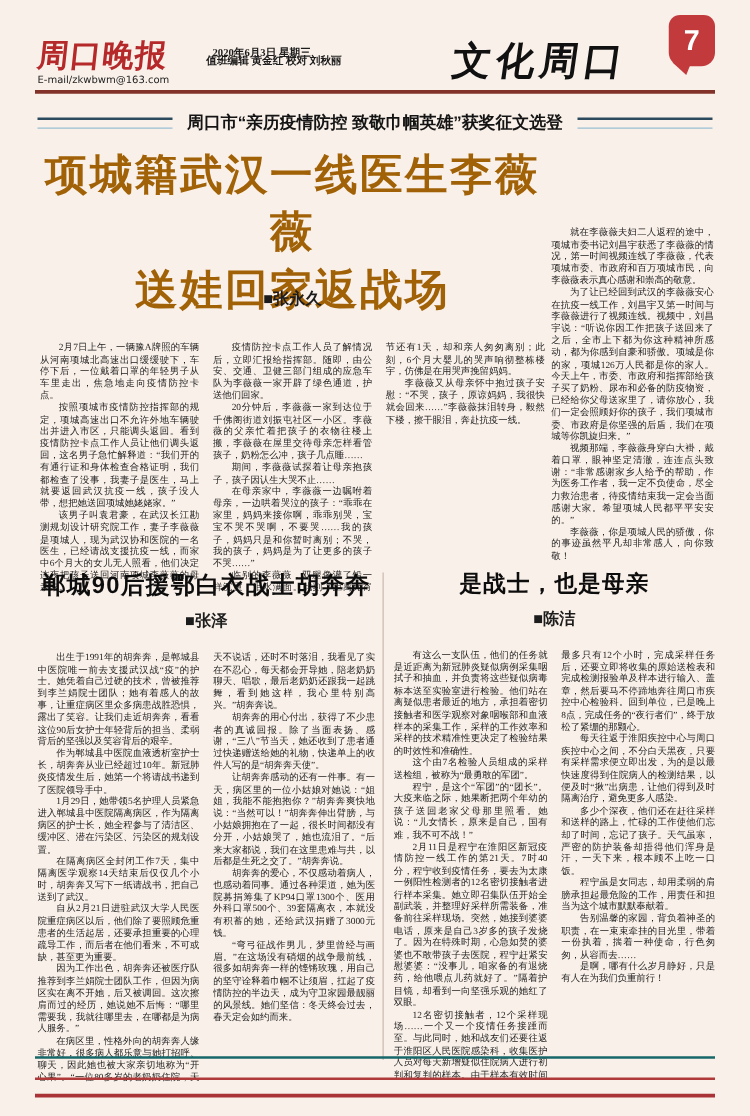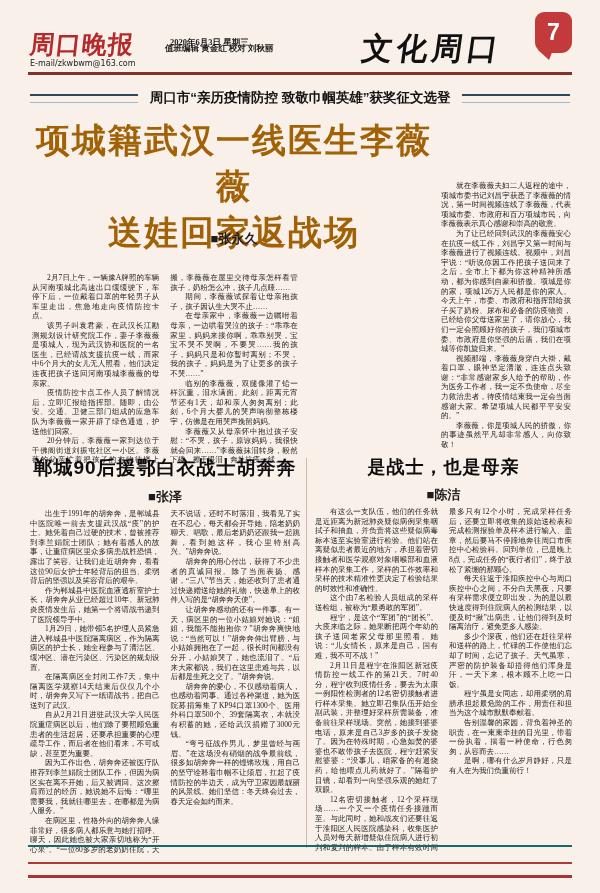--- a/index.html
+++ b/index.html
@@ -39,21 +39,21 @@
   
   .vdivider{position:absolute;left:306px;top:458px;height:390px;width:1px;background:#cbb9ae;}
   .art{position:absolute;top:455px;}
   .art2{left:30px;width:270px;}
   .art3{left:315px;width:257px;}
   .headline2{font-family:"Liberation Sans","DejaVu Sans",sans-serif;font-weight:900;
         text-align:center;letter-spacing:1px;color:#0d0d0d;}
   .art2 .headline2{font-size:19px;}
   .art3 .headline2{font-size:18px;}
   .author2{text-align:center;margin-top:7px;}
-  .body2{margin-top:3px;column-count:2;column-gap:11px;column-fill:auto;height:352px;}
+  .body2{margin-top:15px;column-count:2;column-gap:11px;column-fill:auto;height:352px;}
   
   .rule-teal{position:absolute;top:845px;left:28px;right:28px;height:2px;background:#17686a;}
   .rule-red1{position:absolute;top:862px;left:28px;right:28px;height:2px;background:#b03a3a;}
   .rule-red2{position:absolute;top:875px;left:28px;right:28px;height:3px;background:#a93336;}
 </style>
 </head>
 <body>
 
 <div class="masthead">
   <div class="logo">周口晚报</div>
@@ -74,20 +74,21 @@
 </div>
 
 <div class="headline1">
   <div>项城籍武汉一线医生李薇薇</div>
   <div>送娃回家返战场</div>
 </div>
 <div class="author author1">■张永久</div>
 
 <div class="bodytext body1-left">
     <p>2月7日上午，一辆豫A牌照的车辆从河南项城北高速出口缓缓驶下，车停下后，一位戴着口罩的年轻男子从车里走出，焦急地走向疫情防控卡点。</p>
+    <p>按照项城市疫情防控指挥部的规定，项城高速出口不允许外地车辆驶出并进入市区，只能调头返回。看到疫情防控卡点工作人员让他们调头返回，这名男子急忙解释道：“我们开的有通行证和身体检查合格证明，我们都检查了没事，我妻子是医生，马上就要返回武汉抗疫一线，孩子没人带，想把她送回项城她姥姥家。”</p>
     <p>该男子叫袁君豪，在武汉长江勘测规划设计研究院工作，妻子李薇薇是项城人，现为武汉协和医院的一名医生，已经请战支援抗疫一线，而家中6个月大的女儿无人照看，他们决定连夜把孩子送回河南项城李薇薇的母亲家。</p>
     <p>疫情防控卡点工作人员了解情况后，立即汇报给指挥部。随即，由公安、交通、卫健三部门组成的应急车队为李薇薇一家开辟了绿色通道，护送他们回家。</p>
     <p>20分钟后，李薇薇一家到达位于千佛阁街道刘振屯社区一小区。李薇薇的父亲忙着把孩子的衣物往楼上搬，李薇薇在屋里交待母亲怎样看管孩子，奶粉怎么冲，孩子几点睡……</p>
     <p>期间，李薇薇试探着让母亲抱孩子，孩子因认生大哭不止……</p>
     <p>在母亲家中，李薇薇一边嘱咐着母亲，一边哄着哭泣的孩子：“乖乖在家里，妈妈来接你啊，乖乖别哭，宝宝不哭不哭啊，不要哭……我的孩子，妈妈只是和你暂时离别；不哭，我的孩子，妈妈是为了让更多的孩子不哭……”</p>
     <p>临别的李薇薇，双腿像灌了铅一样沉重，泪水满面。此刻，距离元宵节还有1天，却和亲人匆匆离别；此刻，6个月大婴儿的哭声响彻整栋楼宇，仿佛是在用哭声挽留妈妈。</p>
     <p>李薇薇又从母亲怀中抱过孩子安慰：“不哭，孩子，原谅妈妈，我很快就会回来……”李薇薇抹泪转身，毅然下楼，擦干眼泪，奔赴抗疫一线。</p>
   </div>
 <div class="bodytext body1-right">
     <p>就在李薇薇夫妇二人返程的途中，项城市委书记刘昌宇获悉了李薇薇的情况，第一时间视频连线了李薇薇，代表项城市委、市政府和百万项城市民，向李薇薇表示真心感谢和崇高的敬意。</p>

